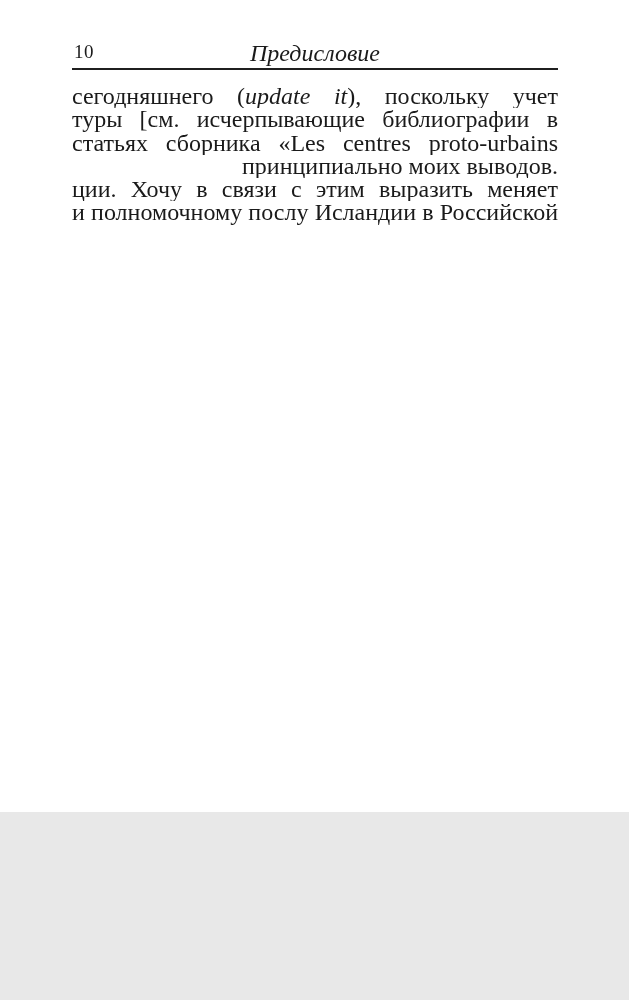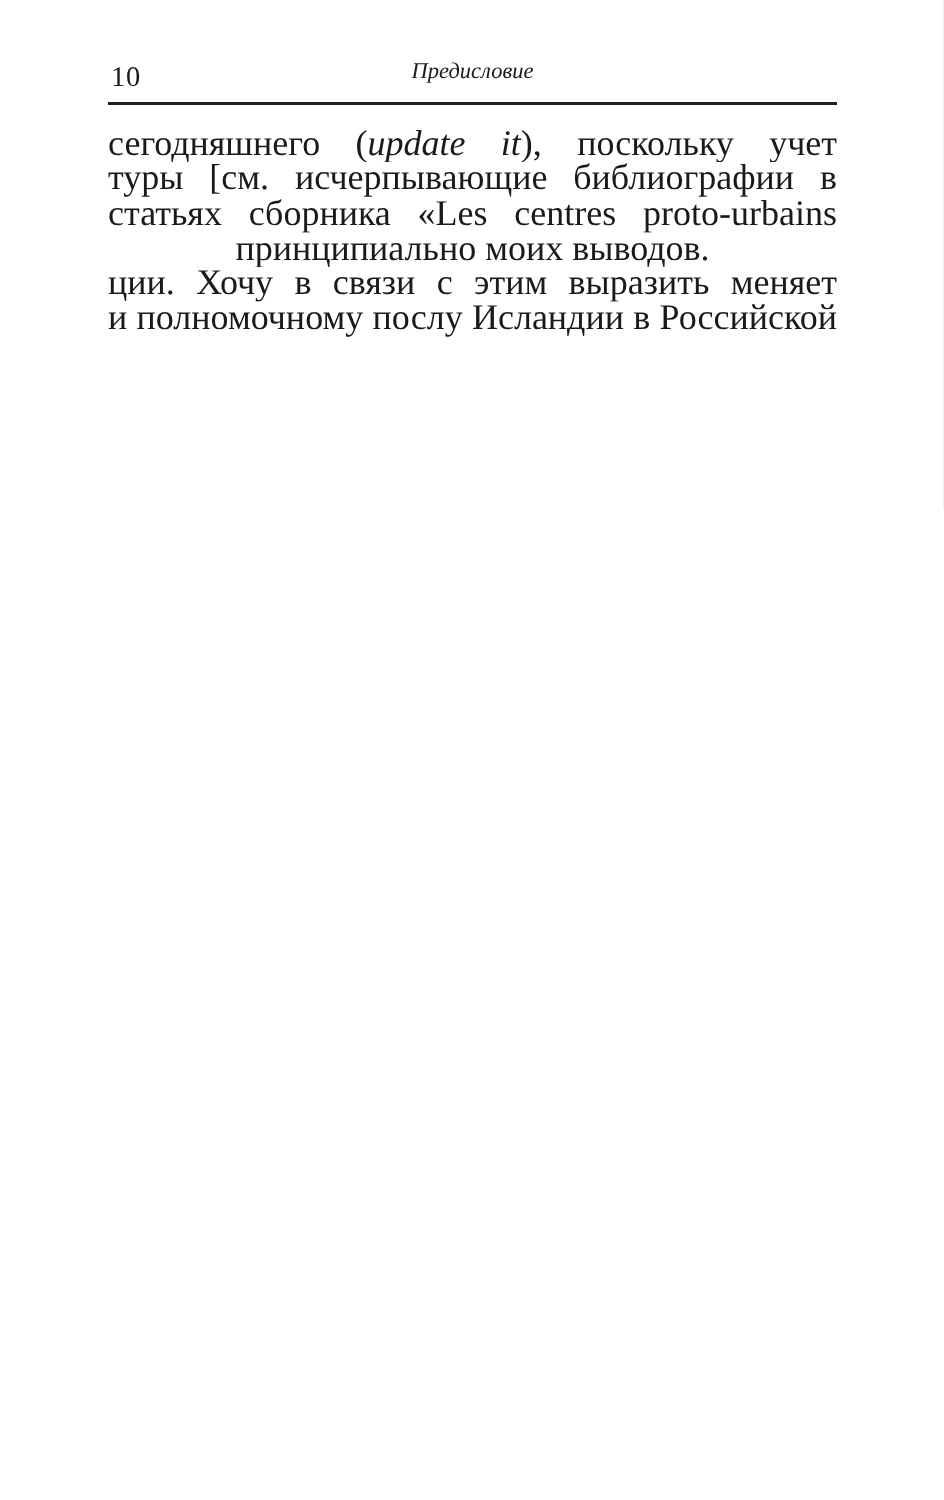--- a/index.html
+++ b/index.html
@@ -5,21 +5,21 @@
   :root {
     --background: #ffffff;
     --text: #1a1a1a;
     --rule: #1f1f1f;
   }
   * { margin: 0; padding: 0; box-sizing: border-box; }
   html, body { background: #e8e8e8; }
   .page {
     position: relative;
     width: 629px;
-    height: 1000px;
+    height: 812px;
     background: var(--background);
     color: var(--text);
     font-family: "Liberation Serif", serif;
     overflow: hidden;
   }
   .content {
     position: absolute;
     left: 72px;
     top: 0;
     width: 486px;
@@ -34,38 +34,38 @@
     position: absolute;
     left: 2px;
     top: 1px;
     font-style: normal;
     letter-spacing: 0.5px;
   }
   .running-title {
     display: block;
     text-align: center;
     font-style: italic;
-    font-size: 15px;
+    font-size: 24px;
     margin-top: 39px;
   }
   .header-rule {
     margin-top: 4px;
     height: 2px;
     background: var(--rule);
   }
   .body-text {
     margin-top: 15px;
     font-size: 24px;
   }
   .paragraph { }
   .line {
     height: 23.3px;
     line-height: 23.3px;
     overflow: hidden;
-    text-align: center;
+    text-align: right;
     white-space: normal;
   }
   .line.j {
     text-align: justify;
     text-align-last: justify;
   }
   .line.indent {
     text-indent: 27px;
   }
   .italic { font-style: italic; }

